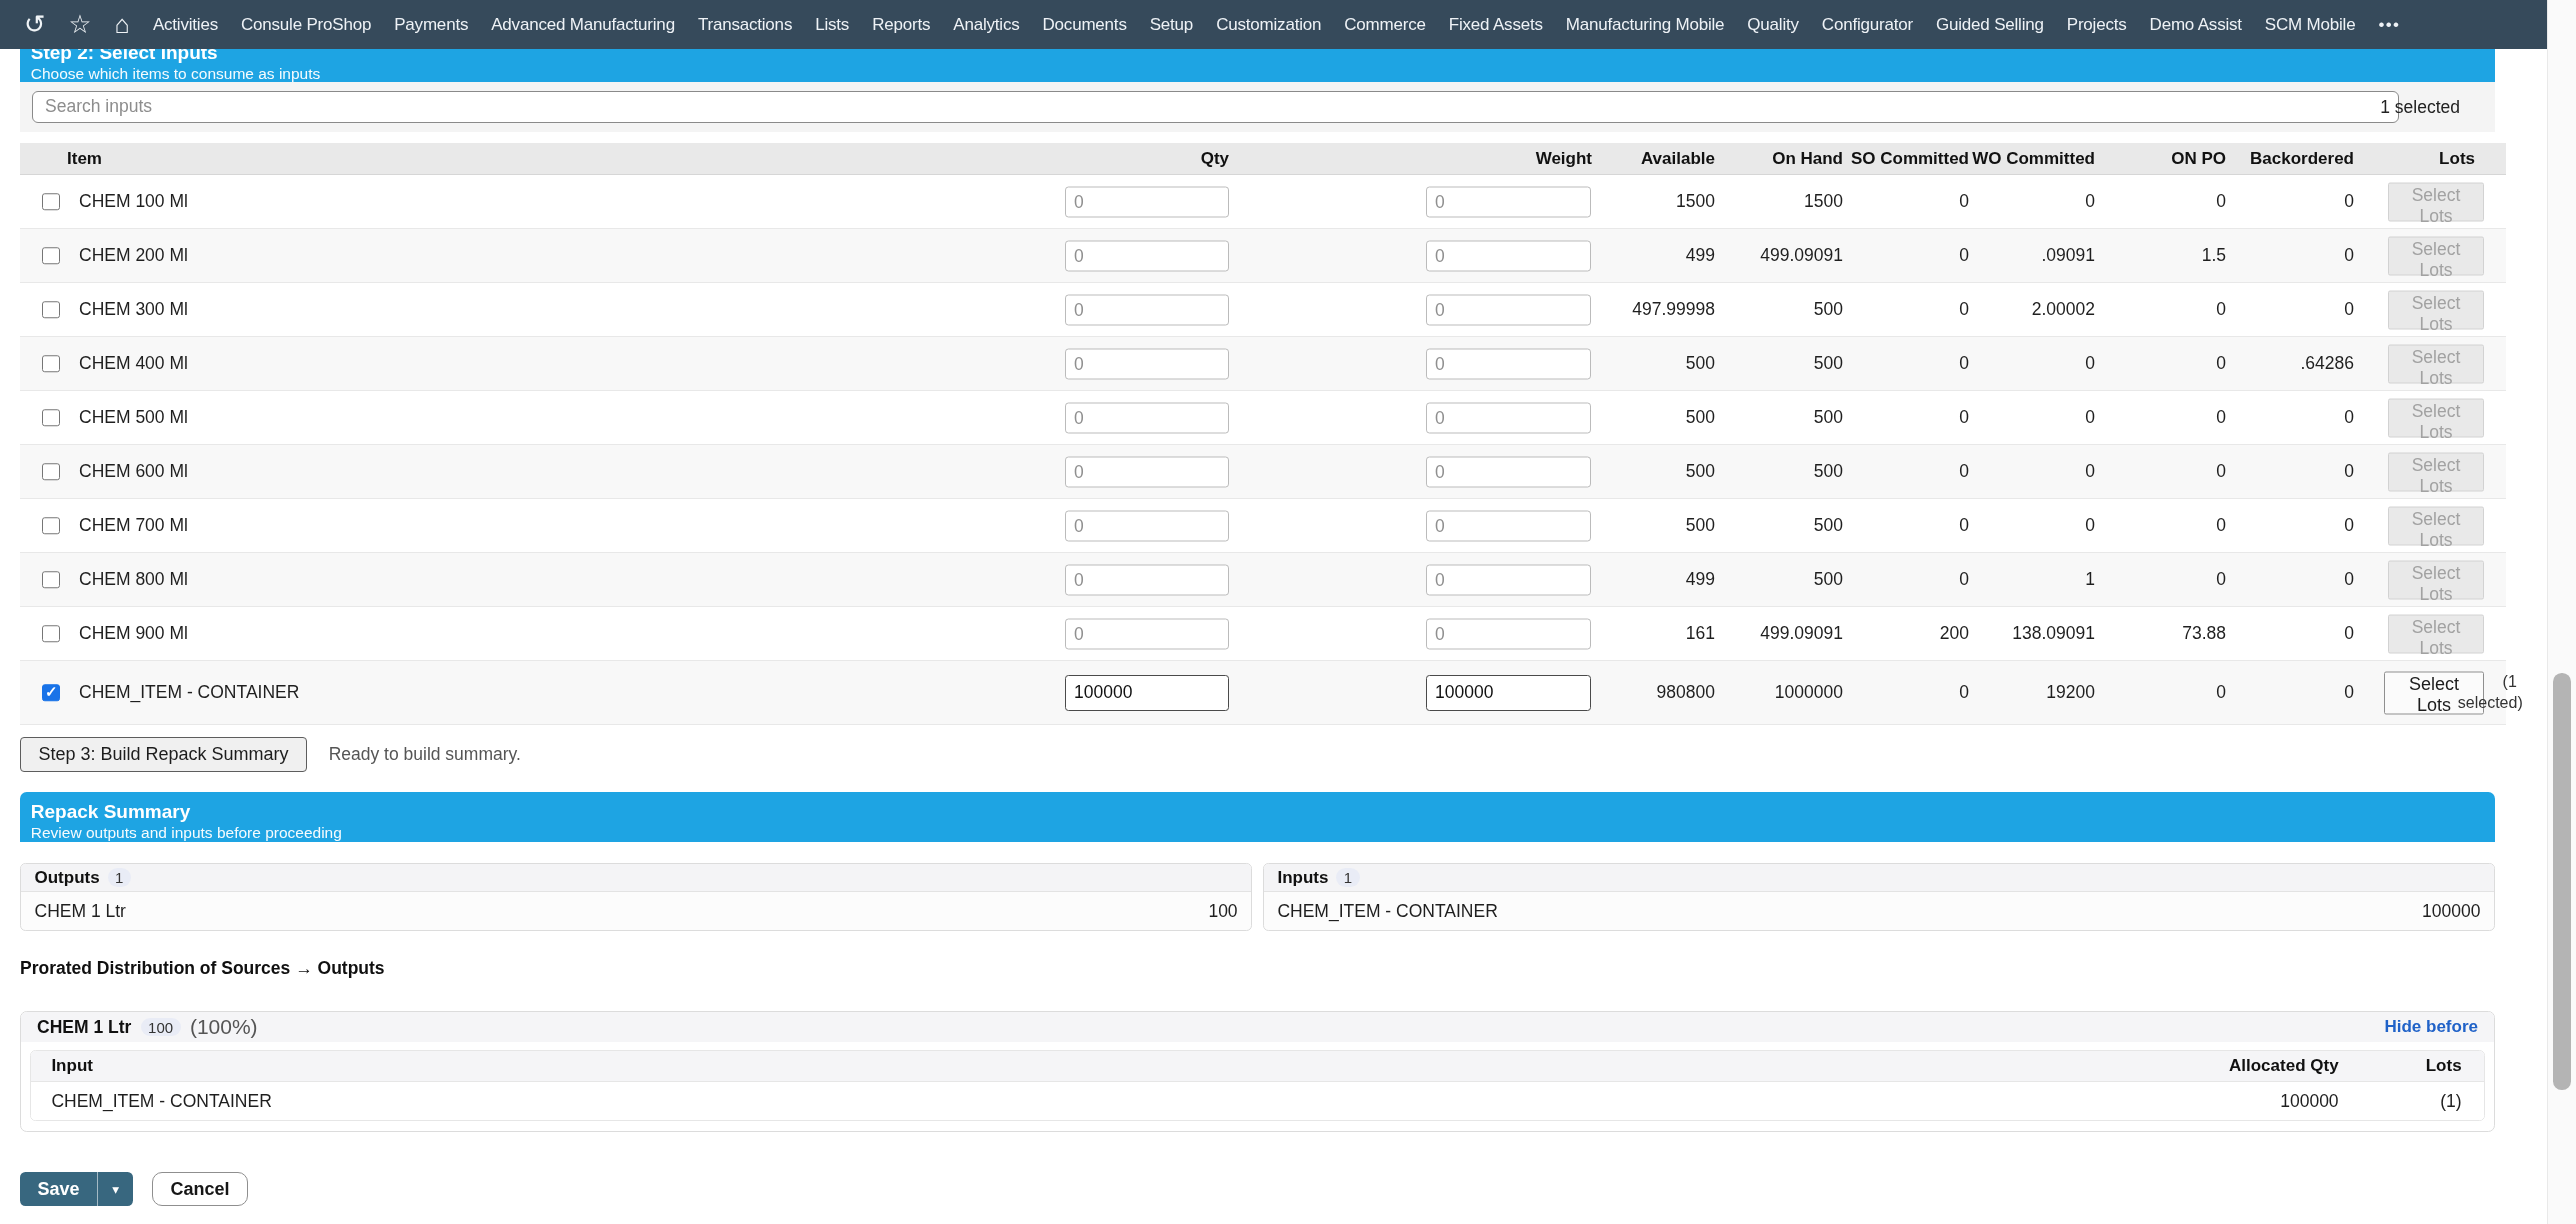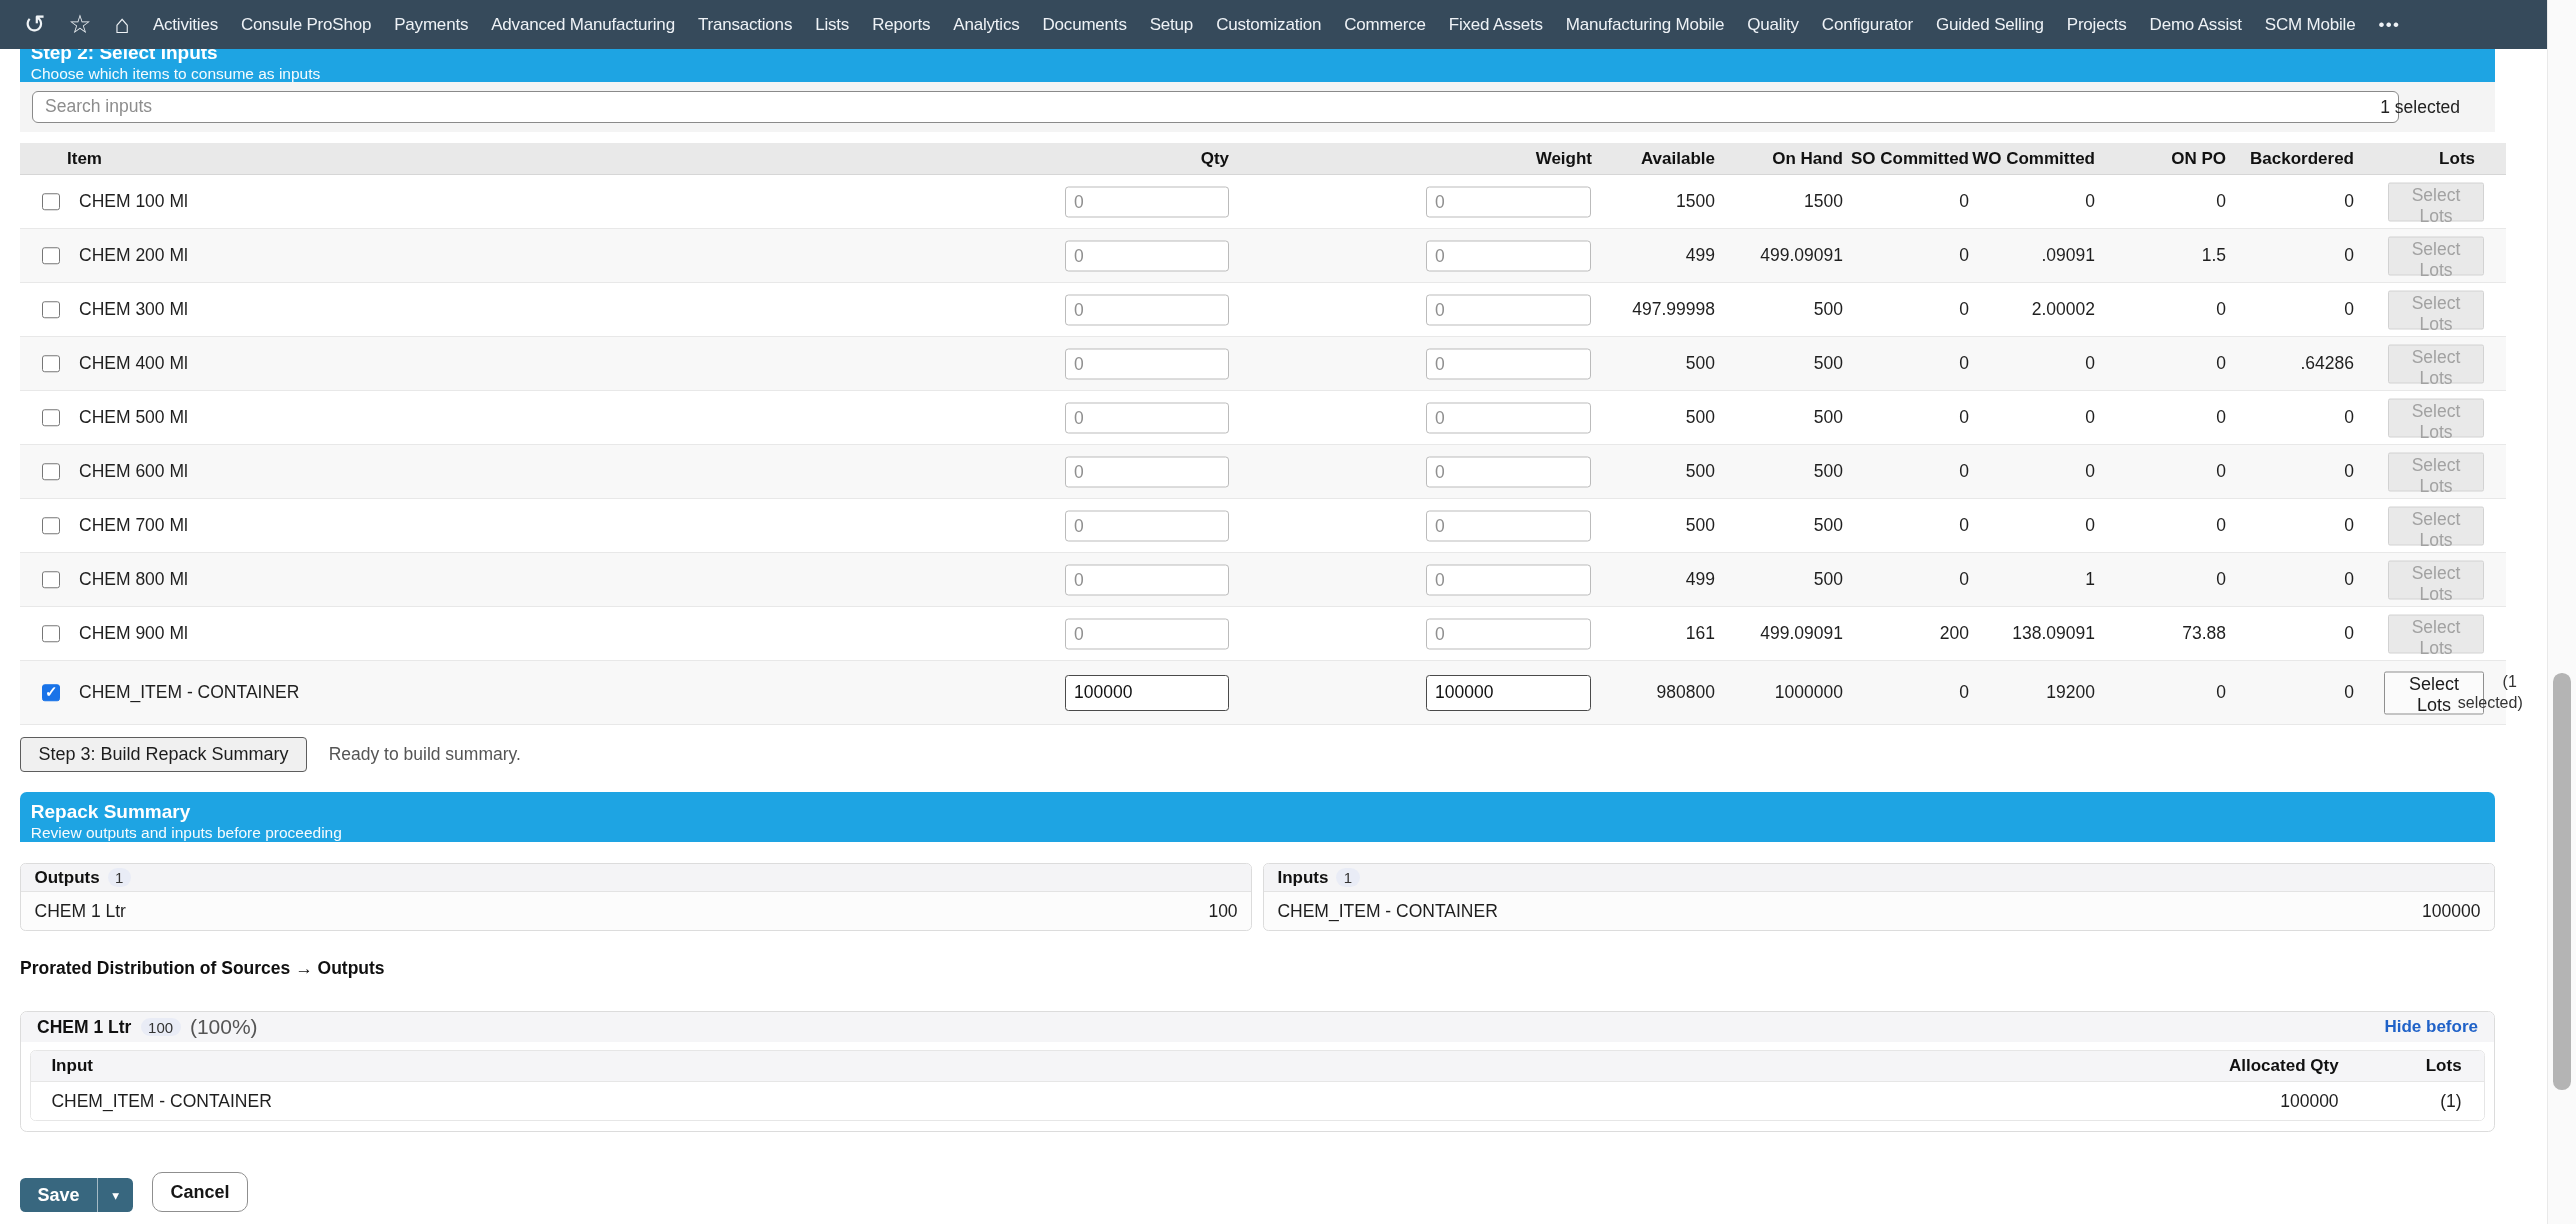--- a/index.html
+++ b/index.html
@@ -89,28 +89,28 @@
   .hideinputs{margin-left:auto;font-size:17px;font-weight:bold;color:var(--link_blue,#2062c8);cursor:pointer;}
   .itable{margin:8px 9.4px 0;border:0.7px solid #e6e6e6;border-radius:5.4px;overflow:hidden;}
   .ithead{position:relative;height:30px;background:#f5f5f7;border-bottom:0.7px solid #e6e6e6;
        font-size:17px;font-weight:bold;color:#111;}
   .ithead span,.itrow span{position:absolute;top:0;line-height:30px;}
   .itrow{position:relative;height:38px;background:#fff;font-size:17.5px;}
   .itrow span{line-height:38px;}
   .i-input{left:20px;} .i-alloc{right:145px;} .i-lots{right:22px;}
 
   
-  .footer{position:absolute;left:20px;top:1172px;display:flex;align-items:flex-end;gap:19px;}
+  .footer{position:absolute;left:20px;top:1172px;display:flex;align-items:center;gap:19px;}
   .savegrp{display:flex;height:34px;}
   .savemain{background:var(--save_bg,#38677f);color:#fff;font-size:18px;font-weight:bold;border:none;
        border-radius:5.4px 0 0 5.4px;padding:0 17.5px;border-right:0.7px solid rgba(255,255,255,.55);cursor:pointer;
        font-family:"Liberation Sans",sans-serif;}
   .savecaret{background:var(--save_bg,#38677f);color:#fff;font-size:13.5px;border:none;border-radius:0 5.4px 5.4px 0;
        width:35px;cursor:pointer;font-family:"Liberation Sans",sans-serif;}
-  .cancelbtn{height:40px;padding:0 17.5px;background:#fff;border:1.3px solid #8f8f8f;border-radius:10px;
+  .cancelbtn{height:34px;padding:0 17.5px;background:#fff;border:1.3px solid #8f8f8f;border-radius:10px;
        font-size:18px;font-weight:bold;color:#161616;cursor:pointer;font-family:"Liberation Sans",sans-serif;}
 
   
   .sbar{position:absolute;right:0;top:0;width:27.6px;height:1224px;background:#fafafa;border-left:0.7px solid #e9e9e9;}
   .sthumb{position:absolute;left:4.7px;top:673px;width:17.5px;height:417px;background:#b4b4b4;border-radius:8.7px;}
 </style>
 </head>
 <body>
 
 <div class="page">

